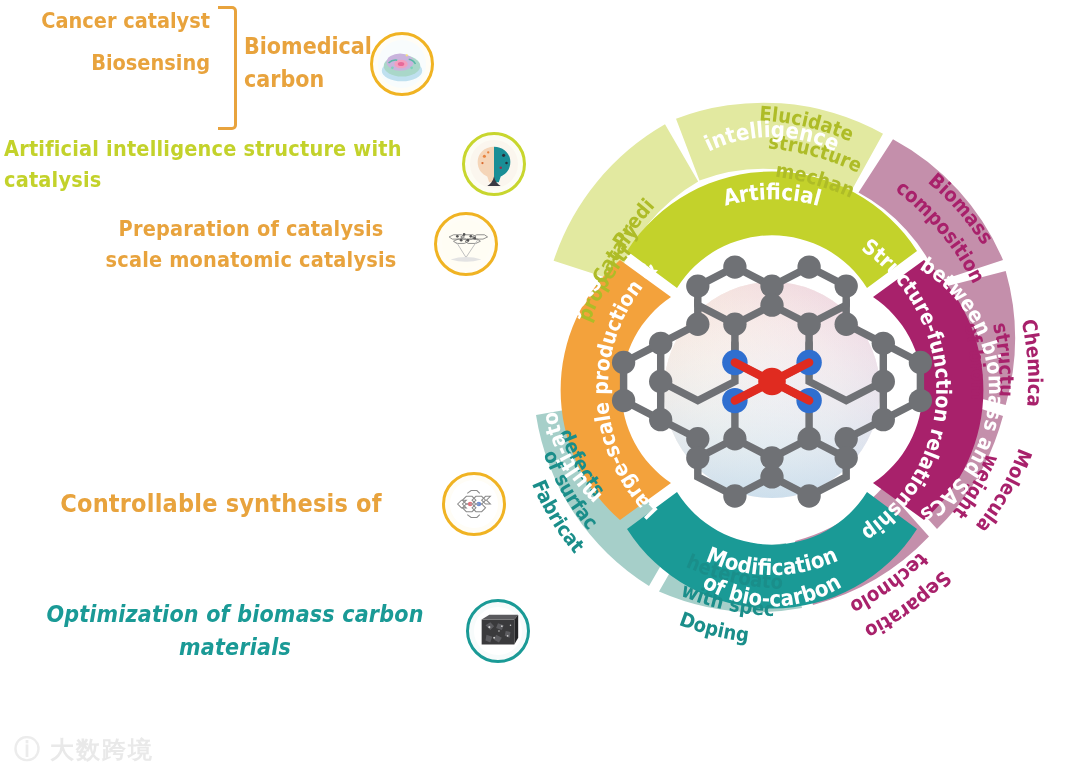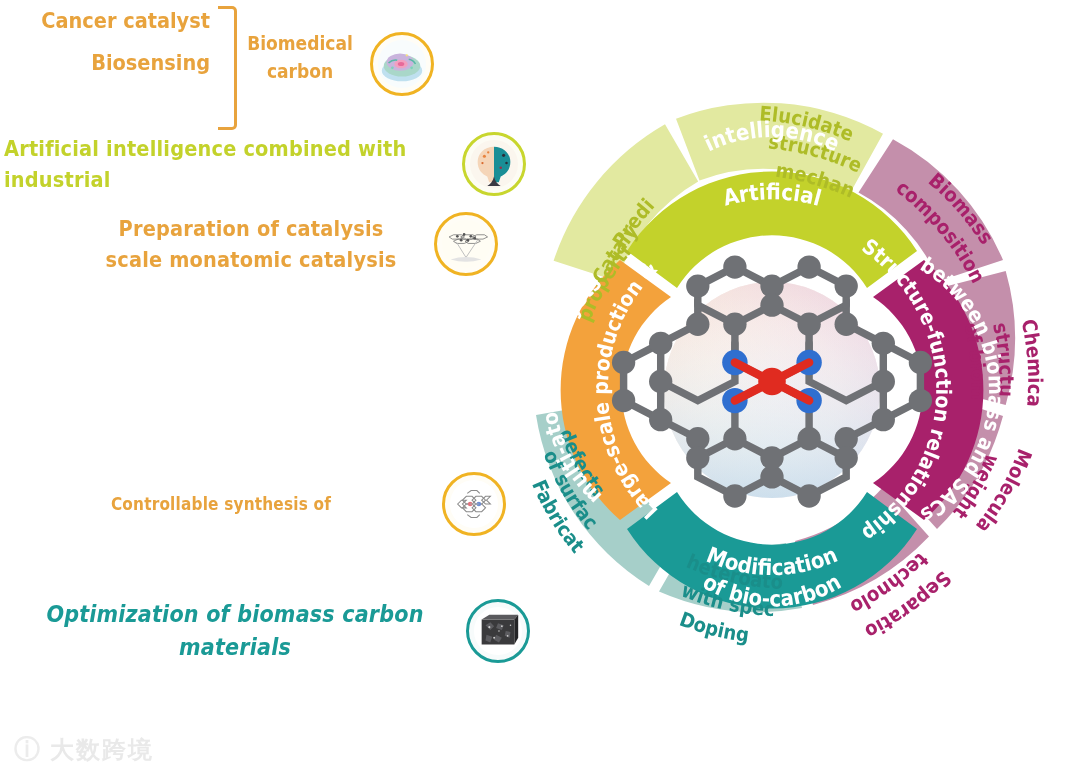--- a/index.html
+++ b/index.html
@@ -36,26 +36,26 @@
     position:absolute;left:0;top:0;width:210px;text-align:right;
     color:#e8a33d;font-size:21.5px;font-weight:700;
   }
   #grp-bio .list div{line-height:1.95;white-space:nowrap;}
   #grp-bio .brace{
     position:absolute;left:218px;top:6px;width:16px;height:118px;
     border:3px solid #e8a33d;border-left:none;border-radius:0 5px 5px 0;
   }
   #grp-bio .bio-label{
     position:absolute;left:244px;top:30px;width:112px;
-    color:#e8a33d;font-size:19px;font-weight:700;line-height:1.45;text-align:center;
+    color:#e8a33d;font-size:23px;font-weight:700;line-height:1.45;text-align:left;
   }
   #grp-bio .badge{position:absolute;left:370px;top:32px;}
 
   #row-ctrl{left:6px;top:472px;width:534px;}
-  #row-ctrl .txt{color:#e8a33d;font-size:17px;width:430px;text-align:center;}
+  #row-ctrl .txt{color:#e8a33d;font-size:25px;width:430px;text-align:center;}
   #row-ctrl .badge{margin-left:6px;}
 
   #row-opt{left:10px;top:598px;width:530px;}
   #row-opt .txt{color:#1a9a96;font-size:23px;width:450px;text-align:center;font-style:italic;}
   #row-opt .badge{margin-left:6px;}
 
   
   #wheel{position:absolute;left:452px;top:-8px;width:640px;height:792px;}
 
   
@@ -66,21 +66,21 @@
   #watermark .wm-mark{font-size:26px;color:#ececec;}
 </style>
 </head>
 <body>
 
 <div id="root">
 
   <div class="left-col">
 
     <div class="item" id="row-ai">
-      <div class="txt">Artificial intelligence combined with industrial</div>
+      <div class="txt">Artificial intelligence structure with catalysis</div>
       <div class="badge">
         <svg viewBox="0 0 52 52" width="50" height="50">
           <circle cx="26" cy="26" r="25" fill="#fbf6ee"></circle>
           <path d="M26 8 C16 8 9 15 9 24 c0 8 5 13 10 15 l2 6 h5 z" fill="#f3cfae" opacity=".85"></path>
           <path d="M26 8 C36 8 43 15 43 24 c0 8 -5 13 -10 15 l-2 6 h-5 z" fill="#1a8e96"></path>
           <path d="M26 39 c-1 5 -4 8 -7 10 h14 c-3 -2 -6 -5 -7 -10z" fill="#3b3b44"></path>
           <circle cx="16" cy="18" r="1.6" fill="#e8833d"></circle>
           <circle cx="20" cy="14" r="1.2" fill="#e8833d"></circle>
           <circle cx="14" cy="25" r="1.2" fill="#d96a2e"></circle>
           <circle cx="36" cy="17" r="1.6" fill="#2c2c38"></circle>

